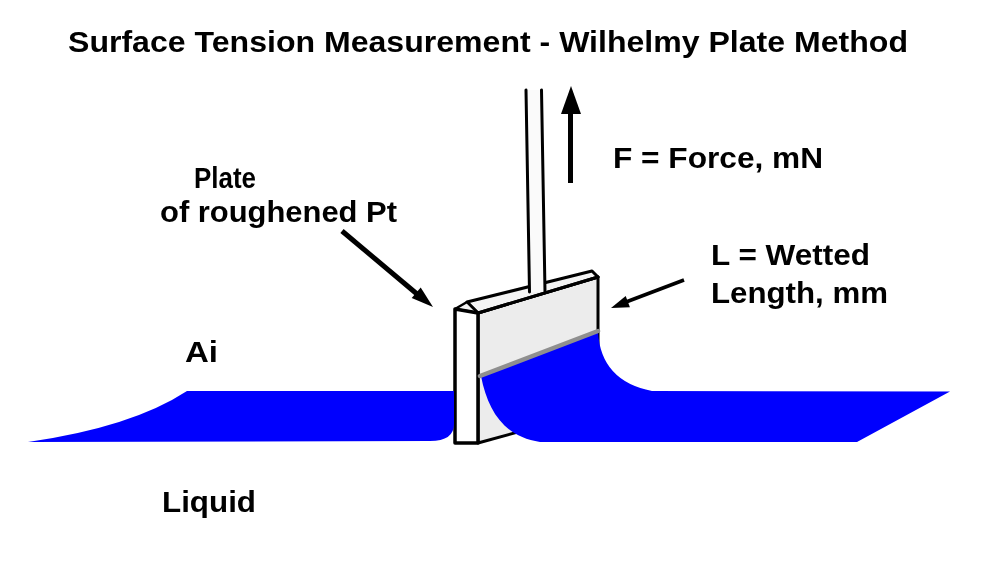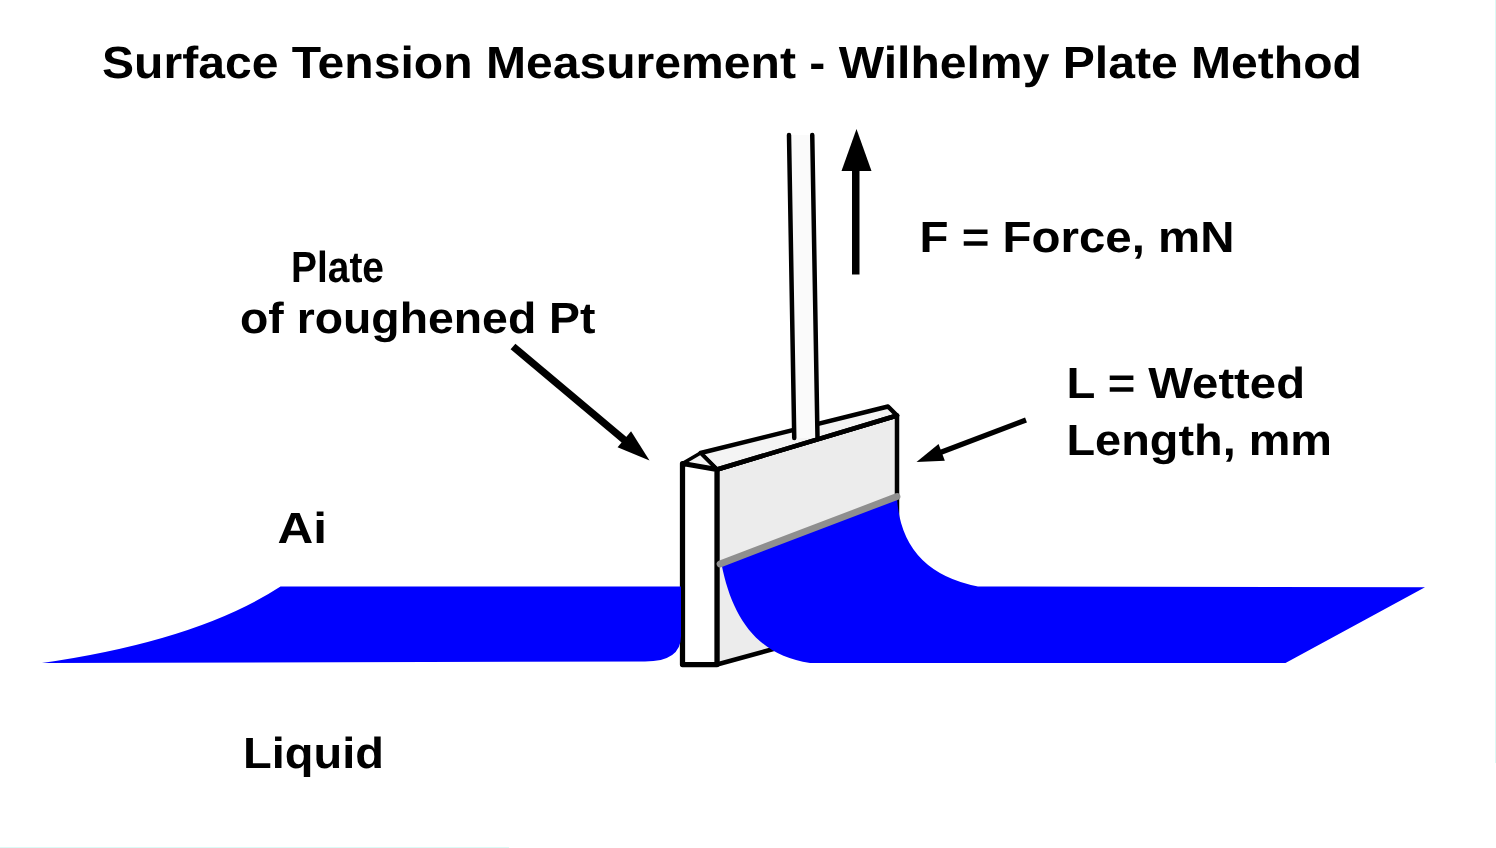--- a/index.html
+++ b/index.html
@@ -1,19 +1,19 @@
 <!DOCTYPE html>
 <html><head>
 <meta charset="utf-8">
 <style>
   html,body{margin:0;padding:0;background:#ffffff;}
   .stage{
     position:relative;
     width:997px;height:565px;
-    background:#5eead4;
+    background:#c4b5fd;
     font-family:"Liberation Sans", sans-serif;
     overflow:hidden;
   }
   svg{display:block;}
   text{
     font-family:"Liberation Sans","DejaVu Sans",sans-serif;
     font-weight:bold;
     fill:#000000;
   }
   .title-text{font-size:30px;}

